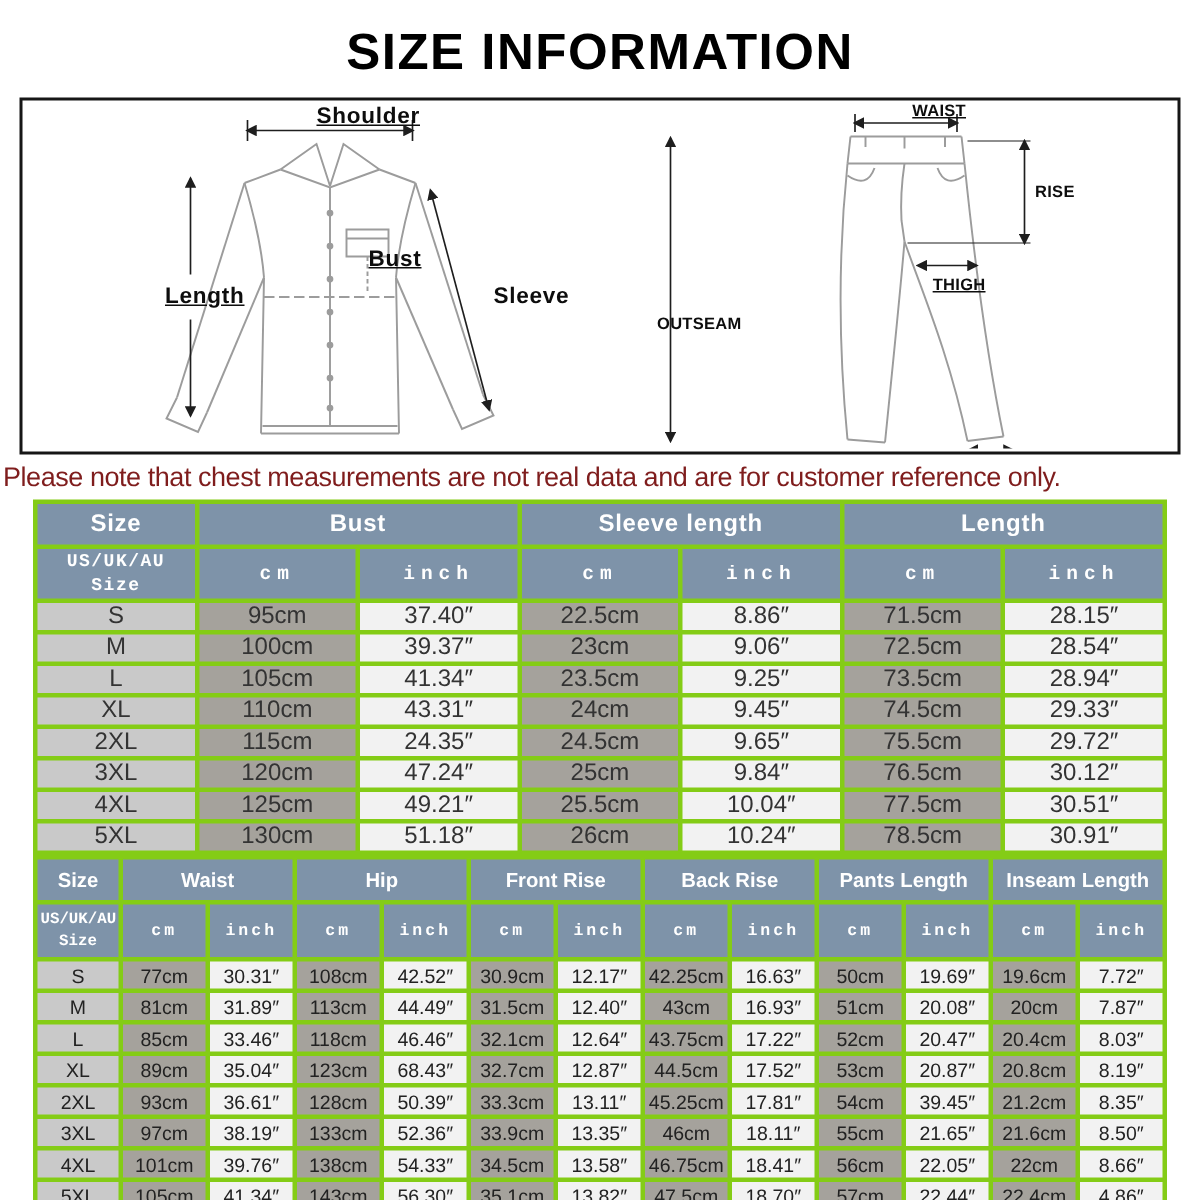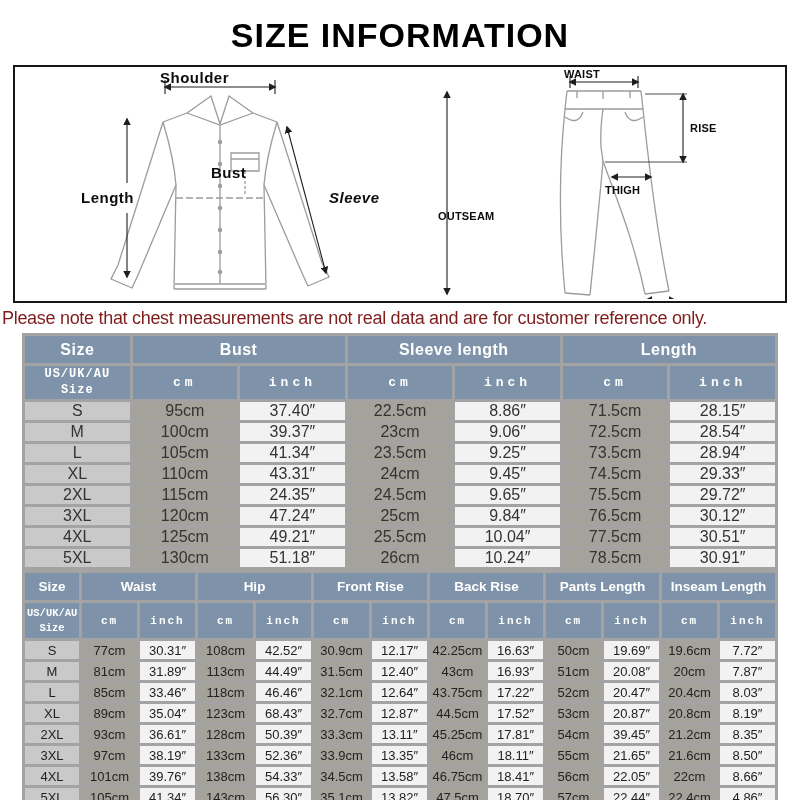--- a/index.html
+++ b/index.html
@@ -16,30 +16,30 @@
     position:relative;height:234px;margin:0 13px 2px;
     border:2px solid #161616;background:#fff;overflow:hidden;
   }
   .half{position:absolute;top:0;width:384px;height:232px;}
   .half.shirt{left:0;}
   .half.pants{left:384px;}
   .half svg{position:absolute;left:0;top:0;}
   .dlabel{position:absolute;font-weight:bold;color:#0d0d0d;white-space:nowrap;}
   .shirt .dlabel{font-size:15px;letter-spacing:.5px;}
   .pants .dlabel{font-size:11px;letter-spacing:.2px;}
-  .lbl-center{text-align:left;}
+  .lbl-center{text-align:right;text-decoration:underline;}
 
   
   .note{
     font-size:18px;letter-spacing:-0.3px;padding:3px 0 4px 2px;
     color:#7f1d1d;white-space:nowrap;
   }
 
   
-  table{border-collapse:separate;border-spacing:3px;margin:0 auto;background:#a3a3a3;}
+  table{border-collapse:separate;border-spacing:3px;margin:0 auto;background:#84cc16;}
   th,td{text-align:center;vertical-align:middle;padding:0;}
   th{background:#7e93a9;color:#fff;font-weight:bold;}
   td.size{background:#c9c9c9;}
   td.cm{background:#a5a29c;}
   td.inch{background:#f2f2f2;}
 
   .t1{width:756px;table-layout:fixed;}
   .t1 th.g{font-size:16px;height:27px;letter-spacing:.5px;}
   .t1 th.u{font-family:"Liberation Mono",monospace;font-size:13px;height:33px;letter-spacing:4px;}
   .t1 th.hsub{font-family:"Liberation Mono",monospace;font-size:12px;line-height:1.3;letter-spacing:1px;padding:0 10px;}
@@ -99,21 +99,21 @@
           <path d="M150,20 L260,20" marker-start="url(#ah1)" marker-end="url(#ah1)"></path>
           <path d="M150,13 L150,27 M260,13 L260,27"></path>
           <path d="M112,52 L112,116" marker-start="url(#ah1)"></path>
           <path d="M112,146 L112,210" marker-end="url(#ah1)"></path>
           <path d="M272,60 L311,206" marker-start="url(#ah1)" marker-end="url(#ah1)"></path>
         </g>
       </svg>
       <div class="dlabel lbl-center" style="left:145px;top:2px;width:120px;">Shoulder</div>
       <div class="dlabel lbl-center" style="left:66px;top:122px;width:82px;">Length</div>
       <div class="dlabel lbl-center" style="left:196px;top:97px;width:70px;">Bust</div>
-      <div class="dlabel" style="left:314px;top:122px;font-style:italic;">Sleeve</div>
+      <div class="dlabel" style="left:314px;top:122px;">Sleeve</div>
     </div>
 
     <div class="half pants">
       <svg width="384" height="232" viewBox="0 0 384 232">
         <defs>
           <marker id="ah2" viewBox="0 0 10 10" refX="8" refY="5" markerWidth="7" markerHeight="7" orient="auto-start-reverse">
             <path d="M0,0 L10,5 L0,10 z" fill="#1e1e1e"></path>
           </marker>
         </defs>
         <g stroke="#9c9c9c" stroke-width="1.3" fill="none">

